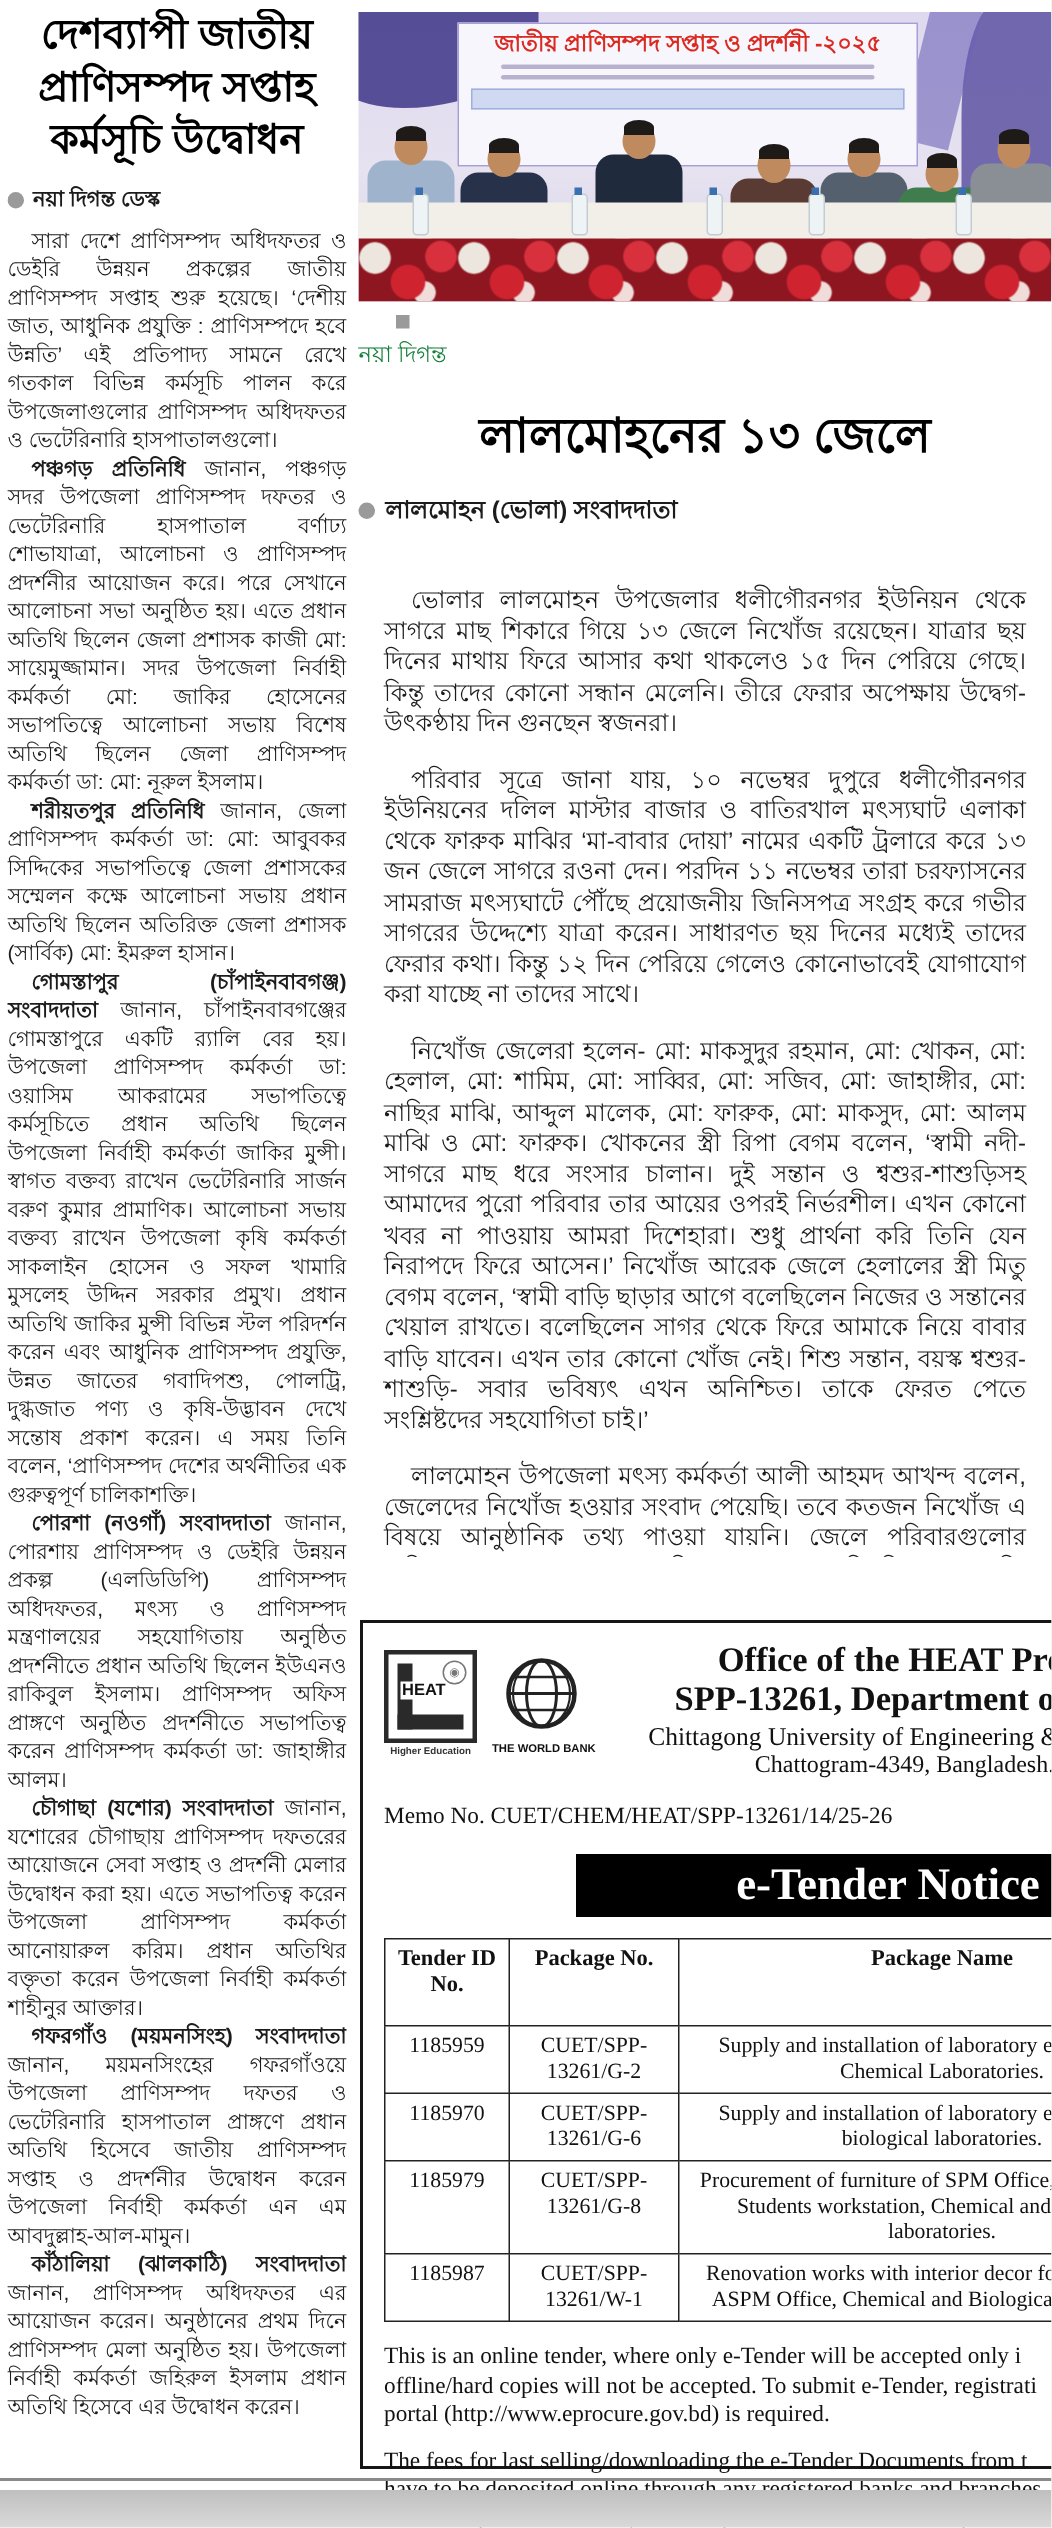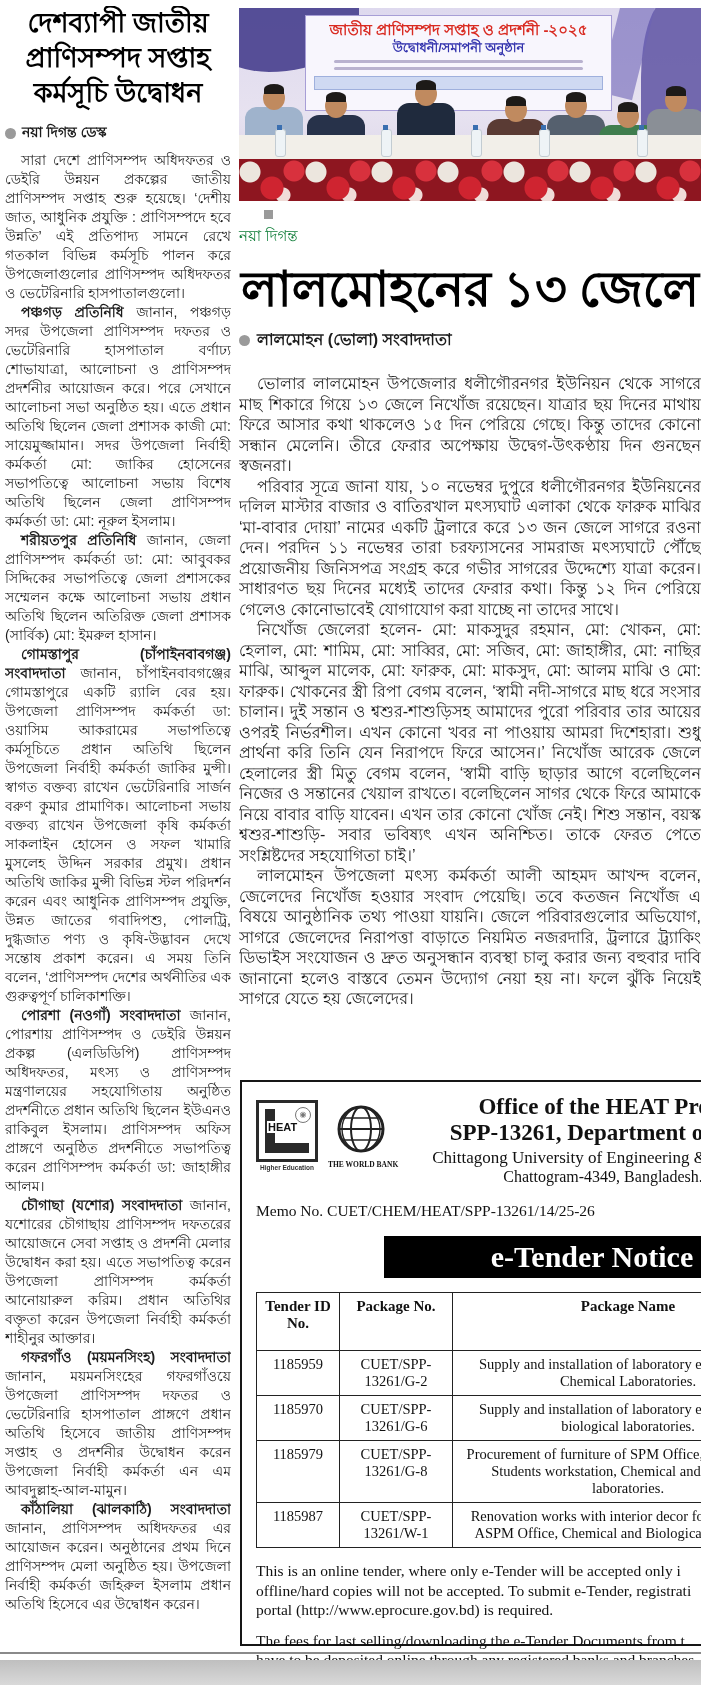--- a/index.html
+++ b/index.html
@@ -33,38 +33,38 @@
   .flowers{position:absolute;left:0;bottom:0;width:462px;height:42px;background-color:#8e1620;
     background-image:radial-gradient(circle at 11px 13px,#ece6de 10px,rgba(0,0,0,0) 11px),
                      radial-gradient(circle at 33px 29px,#cf2430 11px,rgba(0,0,0,0) 12px),
                      radial-gradient(circle at 55px 12px,#d8313d 10px,rgba(0,0,0,0) 11px),
                      radial-gradient(circle at 44px 36px,#f0dcd8 7px,rgba(0,0,0,0) 8px);
     background-size:66px 42px;}
   .caption-row{display:flex;justify-content:space-between;align-items:center;margin-top:9px;font-size:15px;}
   .caption-row .cap{font-weight:600;}
   .credit{display:flex;align-items:center;gap:5px;color:#15803d;flex-direction:column;}
   .sq{width:9px;height:9px;background:#9a9a9a;}
-  .main-headline{font-size:49px;line-height:54px;font-weight:bold;color:#000;text-align:center;margin:14px 0 10px 0;font-family:Liberation Serif, serif;}
+  .main-headline{font-size:32px;line-height:54px;font-weight:bold;color:#000;text-align:center;margin:14px 0 10px 0;}
   .main-byline{display:flex;align-items:center;gap:7px;font-weight:bold;font-size:16px;margin:6px 0 20px 0;}
   .main-body{height:664px;overflow:hidden;}
-  .main-body p{font-size:16px;line-height:20.5px;text-align:justify;margin:0;text-indent:18px;}
+  .main-body p{font-size:16px;line-height:20.5px;text-align:justify;margin:17px;text-indent:18px;}
   
   .tender{position:absolute;left:240px;top:1080px;width:562px;height:566px;border:2px solid #161616;
           background:#fff;font-family:"Liberation Serif",serif;color:#111;box-sizing:border-box;padding:10px 0 0 14px;}
   .t-header{display:flex;}
   .t-logos{flex:0 0 150px;display:flex;gap:10px;align-items:flex-start;padding-top:8px;}
   .heat-logo{width:62px;text-align:center;}
   .heat-box{width:56px;height:56px;border:3px solid #2a2a2a;margin:0 auto;position:relative;background:
       linear-gradient(#2a2a2a,#2a2a2a) 6px 6px/10px 44px no-repeat,
       linear-gradient(#2a2a2a,#2a2a2a) 6px 40px/44px 10px no-repeat;}
   .heat-box .ht{position:absolute;left:8px;top:18px;font-size:11px;font-weight:bold;background:#fff;padding:0 1px;font-family:"Liberation Sans",sans-serif;}
   .heat-box .gc{position:absolute;right:4px;top:4px;width:14px;height:14px;border-radius:50%;border:1px solid #777;color:#777;font-size:8px;line-height:14px;}
   .logo-sub{font-size:6.5px;font-weight:bold;color:#333;margin-top:2px;font-family:"Liberation Sans",sans-serif;}
   .wb-logo{width:66px;text-align:center;padding-top:4px;}
-  .wb-sub{font-size:7.5px;font-weight:bold;margin-top:2px;font-family:Liberation Serif, serif;white-space:nowrap;}
+  .wb-sub{font-size:7.5px;font-weight:bold;margin-top:2px;font-family:Liberation Sans, sans-serif;white-space:nowrap;}
   .t-titles{flex:1 1 auto;text-align:center;padding-top:2px;}
   .t-titles .tl1{font-size:23px;font-weight:bold;white-space:nowrap;}
   .t-titles .tl2{font-size:23px;font-weight:bold;white-space:nowrap;}
   .t-titles .tl3{font-size:17px;white-space:nowrap;margin-top:2px;}
   .t-titles .tl4{font-size:16px;white-space:nowrap;}
   .memo{font-size:15.5px;margin-top:16px;white-space:nowrap;}
   .etender-banner{margin-top:16px;margin-left:128px;background:#000;color:#fff;height:42px;line-height:42px;
                   font-size:30px;font-weight:bold;text-align:center;white-space:nowrap;}
   table.t-table{border-collapse:collapse;margin-top:14px;width:548px;}
   .t-table th,.t-table td{border:1px solid #222;font-size:14.5px;padding:5px 4px;vertical-align:top;}
@@ -102,21 +102,20 @@
   </div>
 
   <div class="right-col">
 
     <div class="photo">
       <div class="drape-left"></div>
       <div class="drape-right"></div>
       <div class="drape-right2"></div>
       <div class="pbanner">
         <div class="l1">জাতীয় প্রাণিসম্পদ সপ্তাহ ও প্রদর্শনী -২০২৫</div>
-        <div class="l2">উদ্বোধনী/সমাপনী অনুষ্ঠান</div>
         <div class="tiny"></div>
         <div class="tiny"></div>
         <div class="bar"></div>
       </div>
       <div class="person" style="left:6px;top:78px">
           <div class="head"></div>
           <div class="torso" style="background:#9fb3cc"></div>
         </div>
       <div class="person" style="left:68px;top:86px">
           <div class="head"></div>

